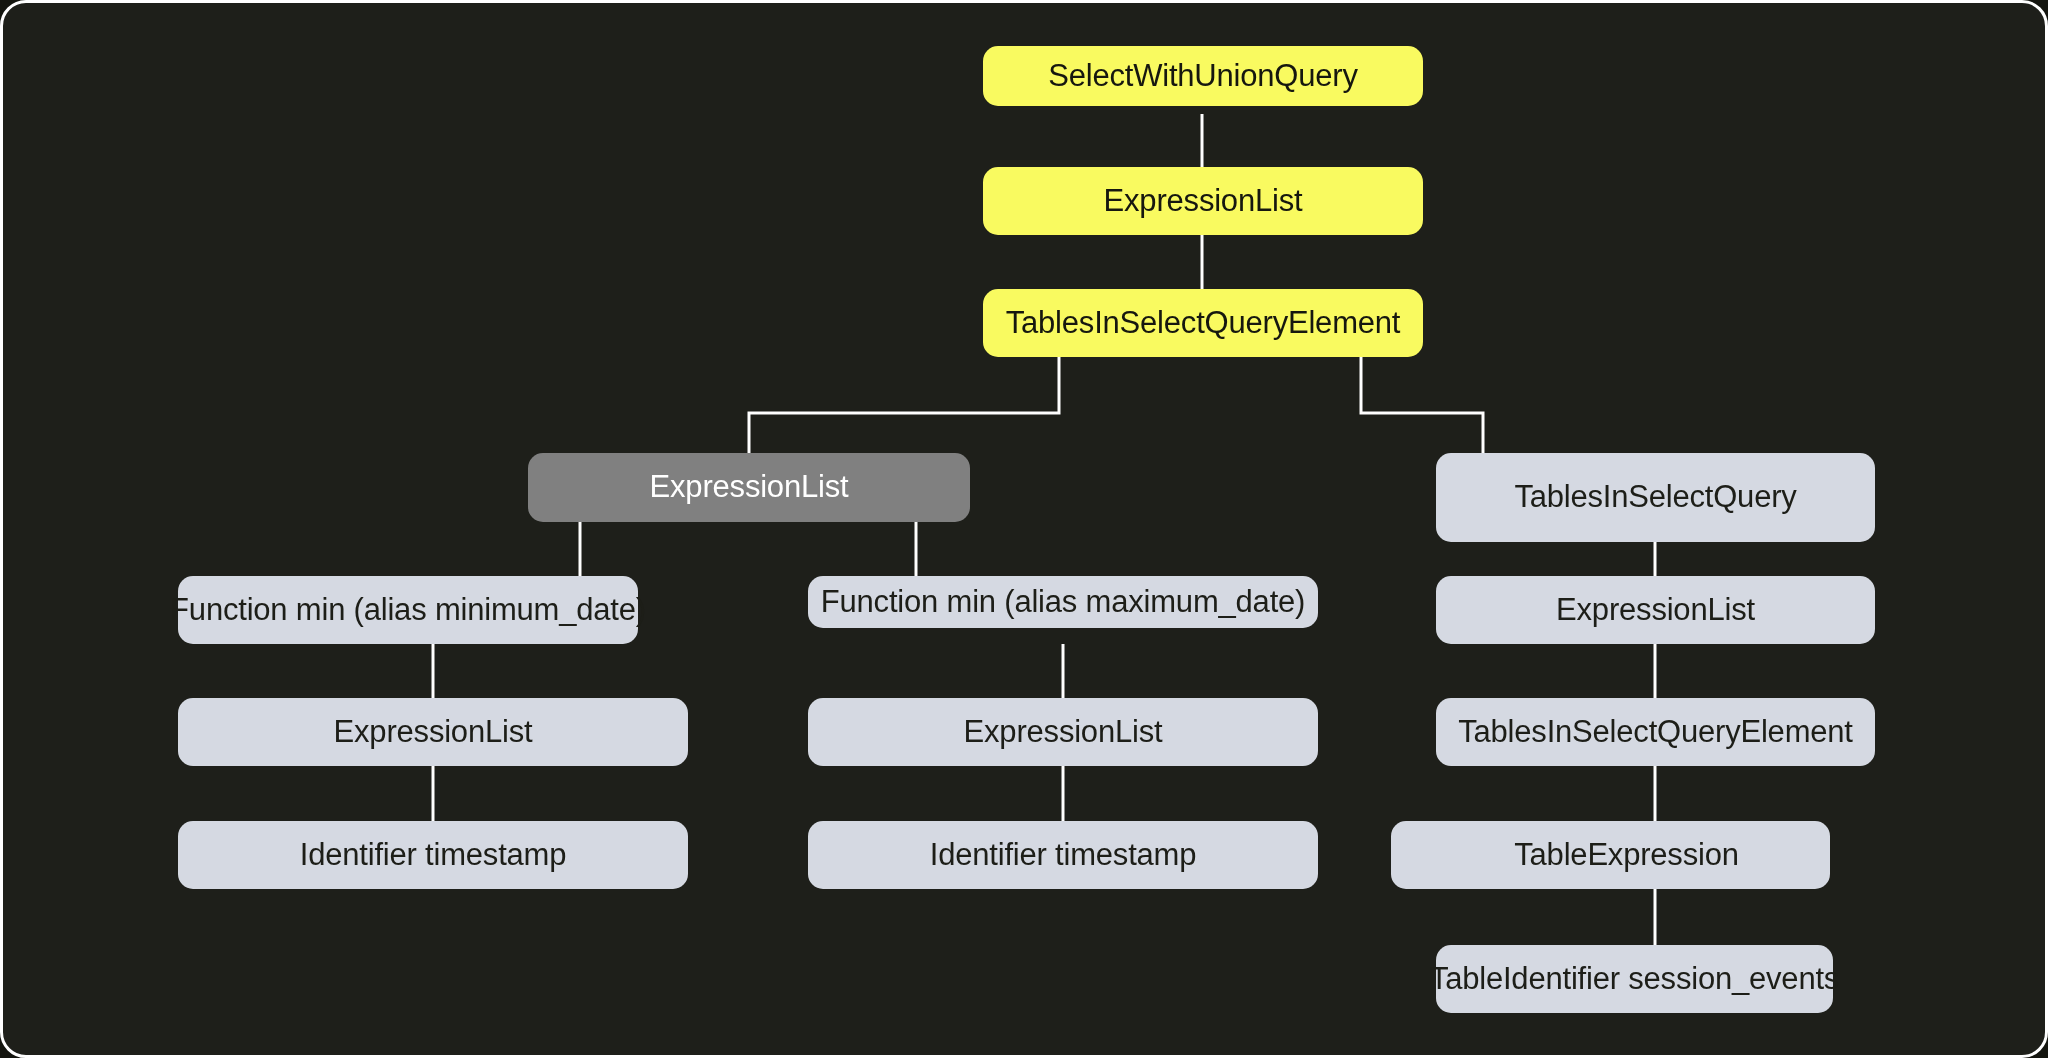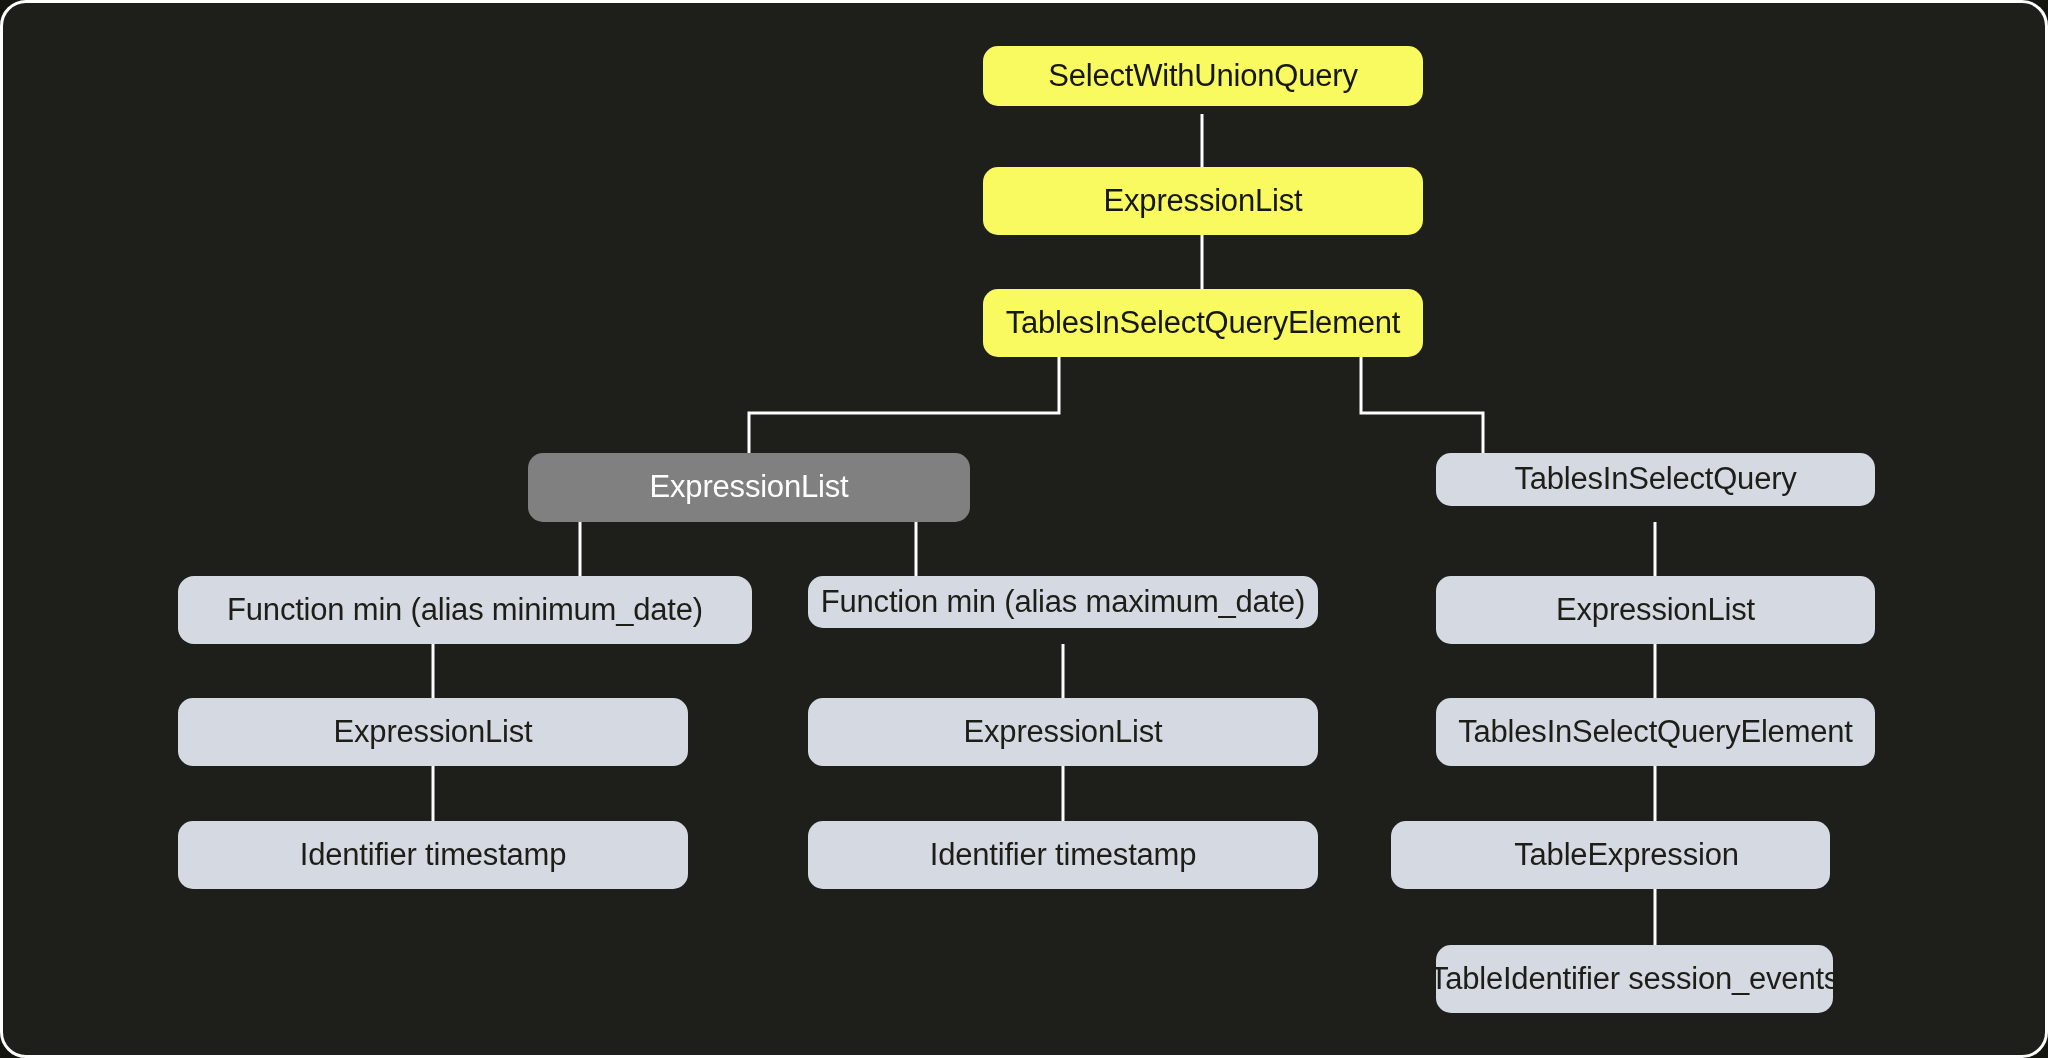--- a/index.html
+++ b/index.html
@@ -41,24 +41,24 @@
       </div>
       <div class="node yellow" style="left: 980px; top: 164px; width: 440px; height: 68px;">
         <span>ExpressionList</span>
       </div>
       <div class="node yellow" style="left: 980px; top: 286px; width: 440px; height: 68px;">
         <span>TablesInSelectQueryElement</span>
       </div>
       <div class="node highlight" style="left: 525px; top: 450px; width: 442px; height: 69px;">
         <span>ExpressionList</span>
       </div>
-      <div class="node plain" style="left: 1433px; top: 450px; width: 439px; height: 53px;">
+      <div class="node plain" style="left: 1433px; top: 450px; width: 439px; height: 89px;">
         <span>TablesInSelectQuery</span>
       </div>
-      <div class="node plain" style="left: 175px; top: 573px; width: 574px; height: 68px; border-radius: 16px;">
+      <div class="node plain" style="left: 175px; top: 573px; width: 460px; height: 68px;">
         <span>Function min (alias minimum_date)</span>
       </div>
       <div class="node plain" style="left: 805px; top: 573px; width: 510px; height: 52px;">
         <span>Function min (alias maximum_date)</span>
       </div>
       <div class="node plain" style="left: 1433px; top: 573px; width: 439px; height: 68px;">
         <span>ExpressionList</span>
       </div>
       <div class="node plain" style="left: 175px; top: 695px; width: 510px; height: 68px;">
         <span>ExpressionList</span>

